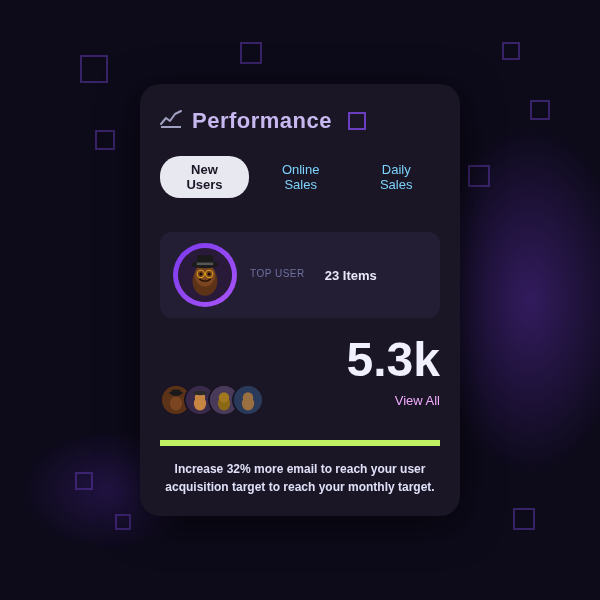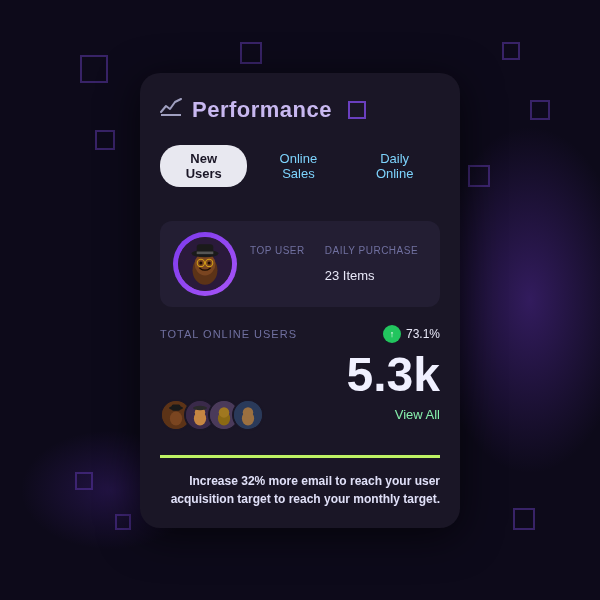--- a/index.html
+++ b/index.html
@@ -181,21 +181,21 @@
 
     .detail-value {
       font-size: 14px;
       font-weight: 600;
       color: #e8e8f8;
     }
 
     .detail-sub {
       font-size: 13px;
       color: #e8e8f8;
-      font-weight: 400;
+      font-weight: 700;
     }
 
     
     .stats-section {
       padding: 0 0 6px;
     }
 
     .stats-header {
       display: flex;
       align-items: center;
@@ -264,33 +264,33 @@
       font-size: 10px;
       color: white;
     }
 
     .mini-avatar:last-child {
       margin-right: 0;
     }
 
     .view-all {
       font-size: 13px;
-      color: #86efac;
+      color: #f0abfc;
       cursor: pointer;
       border: none;
       background: transparent;
       font-family: inherit;
     }
 
     
     .card-footer {
       margin-top: 18px;
       padding-top: 14px;
-      border-top: 3px solid #bef264;
-      text-align: right;
+      border-top: 6px solid #bef264;
+      text-align: center;
     }
 
     .footer-text {
       font-size: 12px;
       color: #7070a0;
       line-height: 1.5;
     }
 
     .footer-text span {
       color: #e0e0f8;
@@ -337,21 +337,21 @@
         <line x1="1" y1="17" x2="21" y2="17" stroke="#a0a0c0" stroke-width="2"></line>
       </svg>
     </span>
     <span class="header-title">Performance</span>
     <div class="header-square"></div>
   </div>
 
   <div class="tabs">
     <button class="tab active">New Users</button>
     <button class="tab">Online Sales</button>
-    <button class="tab">Daily Online</button>
+    <button class="tab">Daily Sales</button>
   </div>
 
   <div class="user-info-section">
     <div class="avatar-wrapper">
       <div class="avatar-ring"></div>
       <div class="avatar-img">
 
         <svg viewBox="0 0 52 52" class="avatar-face" xmlns="http://www.w3.org/2000/svg">
 
           <circle cx="26" cy="26" r="26" fill="#2a1a3a"></circle>
@@ -376,34 +376,26 @@
           <line x1="25.5" y1="25" x2="26.5" y2="25" stroke="#d4a017" stroke-width="1"></line>
         </svg>
       </div>
     </div>
 
     <div class="user-details">
       <div class="user-detail-group">
         <span class="detail-label">TOP USER</span>
       </div>
       <div class="user-detail-group">
-        <span class="detail-label">DAILY PURCHASE</span>
         <span class="detail-sub">23 Items</span>
       </div>
     </div>
   </div>
 
   <div class="stats-section">
-    <div class="stats-header">
-      <span class="stats-label">TOTAL ONLINE USERS</span>
-      <div class="stats-badge">
-        <div class="badge-icon">↑</div>
-        <span>73.1%</span>
-      </div>
-    </div>
 
     <div class="stats-number">5.3k</div>
 
     <div class="stats-bottom">
       <div class="avatars-row">
 
         <div class="mini-avatar" style="background:#5c3317;">
           <svg viewBox="0 0 32 32" width="32" height="32">
             <circle cx="16" cy="16" r="16" fill="#5c3317"></circle>
             <ellipse cx="16" cy="20" rx="7" ry="8" fill="#7a4520"></ellipse>

